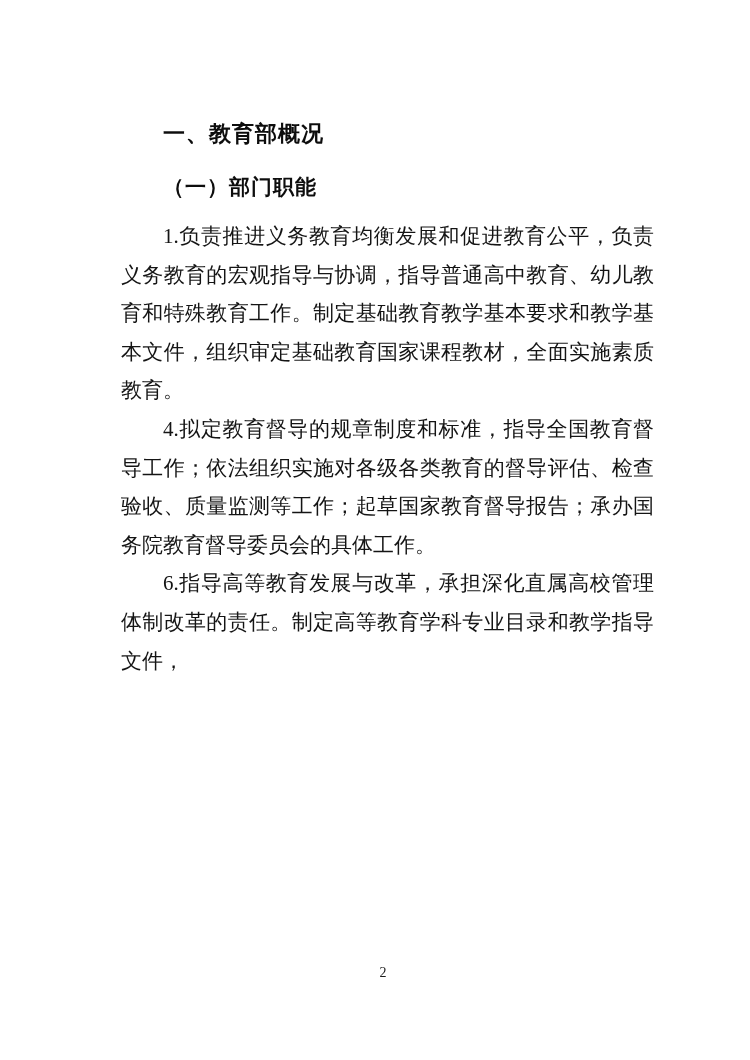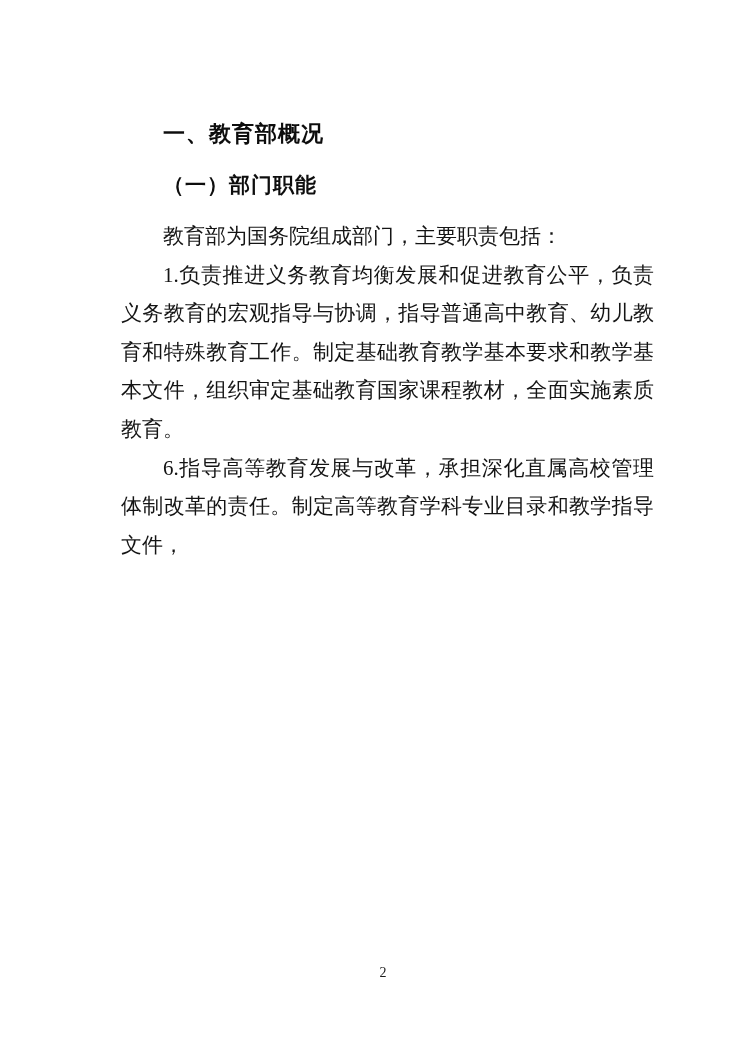--- a/index.html
+++ b/index.html
@@ -35,21 +35,21 @@
     font-family: "Liberation Sans", "DejaVu Sans", sans-serif;
     font-weight: bold;
     font-size: 22px;
     line-height: 28px;
     color: #0d0d0d;
     letter-spacing: 1px;
   }
   .doc-subheading {
     margin: 26px 0 0 0;
     padding-left: 42px;
-    font-family: Liberation Mono, monospace;
+    font-family: Liberation Sans, sans-serif;
     font-weight: bold;
     font-size: 21px;
     line-height: 26px;
     color: #0d0d0d;
     letter-spacing: 1px;
   }
   .doc-body {
     margin-top: 17px;
   }
   .doc-body p {
@@ -78,22 +78,22 @@
 <body>
 
 <div class="page">
   <div class="content">
 
     <h1 class="doc-heading">一、教育部概况</h1>
 
     <h2 class="doc-subheading">（一）部门职能</h2>
 
     <div class="doc-body">
-      <p>教育部为国务院组成部门，主要职责包括：</p>
       <p>1.负责推进义务教育均衡发展和促进教育公平，负责义务教育的宏观指导与协调，指导普通高中教育、幼儿教育和特殊教育工作。制定基础教育教学基本要求和教学基本文件，组织审定基础教育国家课程教材，全面实施素质教育。</p>
+      <p>4.拟定教育督导的规章制度和标准，指导全国教育督导工作；依法组织实施对各级各类教育的督导评估、检查验收、质量监测等工作；起草国家教育督导报告；承办国务院教育督导委员会的具体工作。</p>
       <p>6.指导高等教育发展与改革，承担深化直属高校管理体制改革的责任。制定高等教育学科专业目录和教学指导文件，</p>
     </div>
 
   </div>
 
   <div class="page-footer">
     <span class="page-number">2</span>
   </div>
 </div>
 

